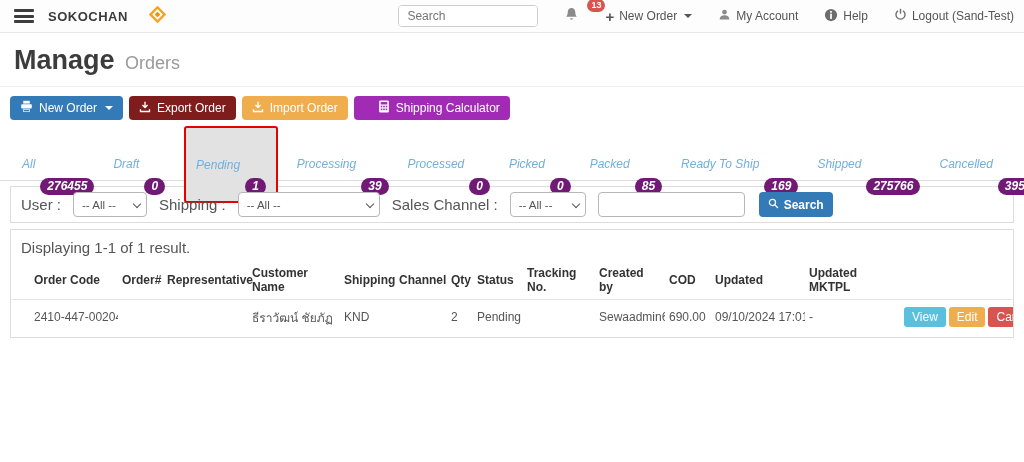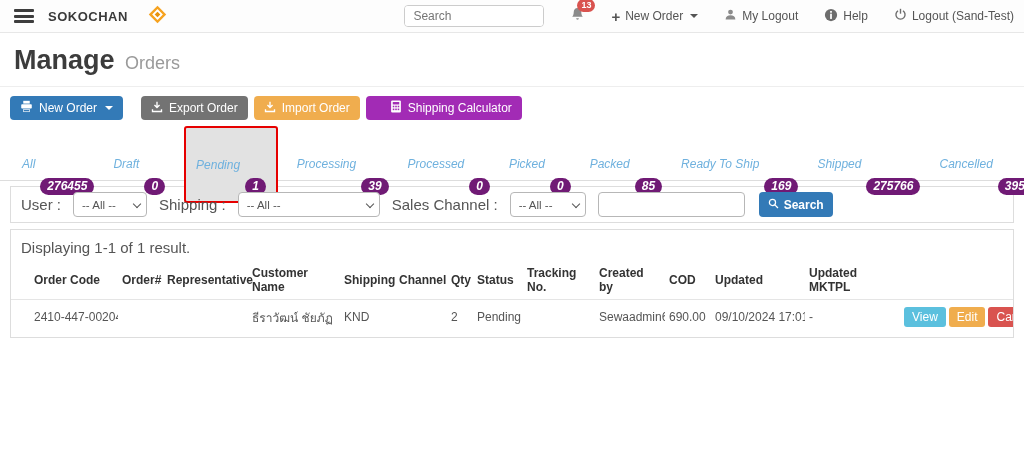--- a/index.html
+++ b/index.html
@@ -12,40 +12,40 @@
   .hamburger { width:20px; height:14px; display:flex; flex-direction:column;
     justify-content:space-between; cursor:pointer; margin:0 14px 0 4px; }
   .hamburger div { height:3px; background:#3d3d3d; border-radius:1px; }
   .brand { display:flex; align-items:center; gap:20px; }
   .brand-text { font-weight:bold; font-size:13px; letter-spacing:.5px; color:#3a3a3a; position:relative; }
   .nav-search { margin-left:auto; display:flex; width:140px; height:22px;
     border:1px solid #ccc; border-radius:4px; overflow:hidden; background:#fff; }
   .nav-search input { flex:1; border:0; outline:0; padding:0 8px; font-size:12px; color:#555;
     font-family:"Liberation Sans", sans-serif; }
   .nav-bell { position:relative; margin-left:26px; cursor:pointer; }
-  .nav-badge { position:absolute; top:-7px; left:7px; background:#d9534f; color:#fff;
+  .nav-badge { position:absolute; top:-7px; left:23px; background:#d9534f; color:#fff;
     font-size:9px; font-weight:bold; border-radius:8px; padding:1px 4px; line-height:1.2; }
   .nav-item { display:flex; align-items:center; gap:5px; font-size:12px; color:#555;
     margin-left:26px; cursor:pointer; white-space:nowrap; }
   .caret-down { width:0; height:0; border-left:4px solid transparent; border-right:4px solid transparent;
     border-top:4px solid #555; display:inline-block; margin-left:2px; }
   .plus-glyph { font-size:15px; font-weight:bold; color:#555; line-height:1; }
 
   
   .page-header { padding:12px 14px 10px; border-bottom:1px solid #eee; }
   .page-title { font-size:27px; color:#3c3c3c; display:inline; }
   .page-subtitle { font-size:18px; color:#9a9a9a; display:inline; margin-left:6px; }
 
   
   .toolbar { padding:9px 10px 10px; display:flex; gap:6px; }
   .btn { display:inline-flex; align-items:center; gap:6px; color:#fff; font-size:12px;
     border:0; border-radius:4px; padding:4px 10px; cursor:pointer; line-height:1.2;
     font-family:"Liberation Sans", sans-serif; }
   .btn-blue   { background:#337ab7; }
-  .btn-gray   { background:#737373;margin-left:12px; }
+  .btn-gray   { background:#7f1d1d; }
   .btn-orange { background:#f0ad4e; }
   .btn-purple { background:#a22bb5;padding-left:24px; }
   .btn .caret-down { border-top-color:#fff; }
 
   
   .tabs { margin-top:18px; display:flex; align-items:center; gap:19px; padding:0 0 0 22px;
     border-bottom:1px solid #ddd; height:33px; }
   .tab { display:flex; align-items:center; gap:5px; cursor:pointer; white-space:nowrap;font-style:italic; }
   .tab-label { font-size:12px; color:#6fb1de; }
   .badge { background:#701a75; color:#fff; font-size:12px; font-weight:bold;
@@ -125,21 +125,21 @@
     <span class="caret-down"></span>
   </div>
 
   <div class="nav-item">
     <span class="ic">
       <svg width="13" height="13" viewBox="0 0 16 16">
           <circle cx="8" cy="5" r="3" fill="#8b8b8b"></circle>
           <path d="M2 14c0-3.2 2.7-5 6-5s6 1.8 6 5z" fill="#8b8b8b"></path>
         </svg>
     </span>
-    <span>My Logout</span>
+    <span>My Account</span>
   </div>
 
   <div class="nav-item">
     <span class="ic">
       <svg width="14" height="14" viewBox="0 0 16 16">
           <circle cx="8" cy="8" r="7" fill="#6d6d6d"></circle>
           <rect x="7" y="6.5" width="2" height="6" fill="#fff"></rect>
           <rect x="7" y="3.4" width="2" height="2" fill="#fff"></rect>
         </svg>
     </span>

